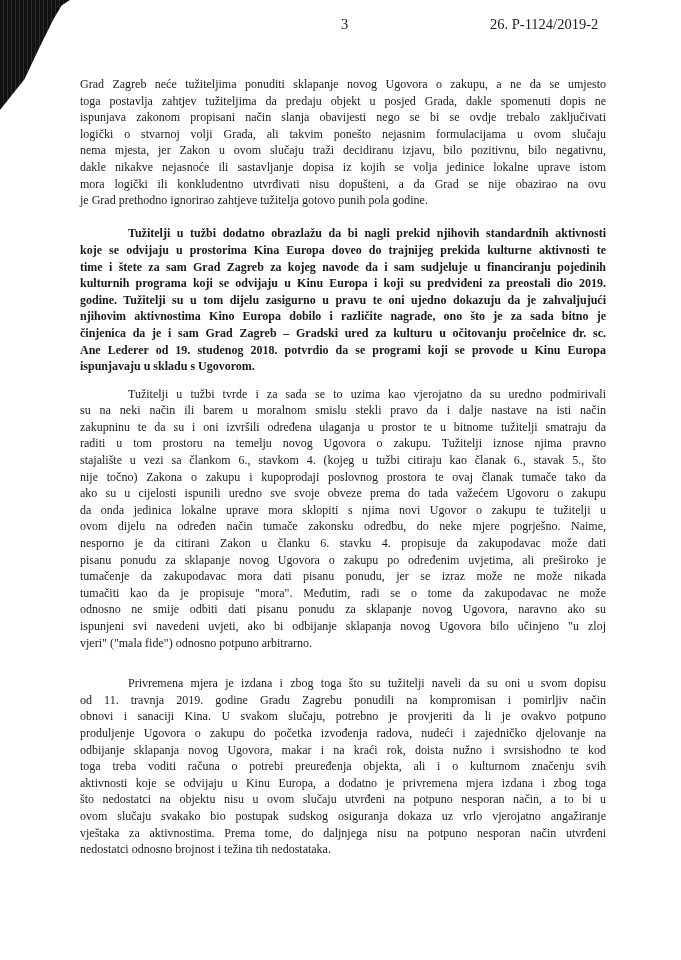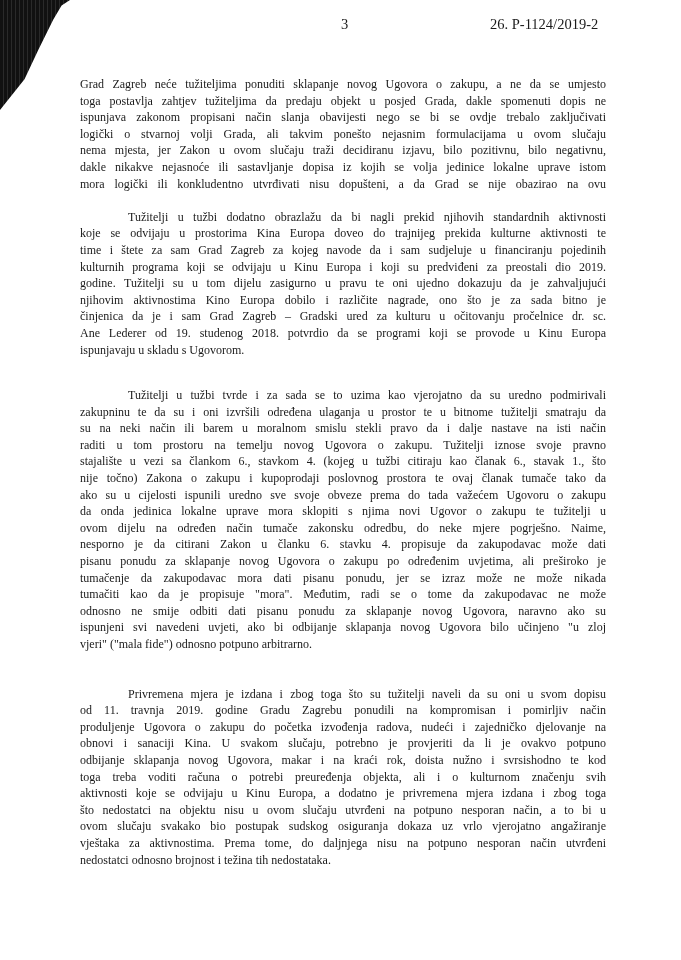--- a/index.html
+++ b/index.html
@@ -62,23 +62,23 @@
       white-space: nowrap;
       overflow: visible;
     }
     .paragraph .line.last {
       text-align-last: left;
     }
     .paragraph .line.indent {
       padding-left: 48px;
     }
     .p1 { margin-top: 0; }
-    .p2 { margin-top: 16.6px; }
-    .p3 { margin-top: 29px; }
-    .p4 { margin-top: 33px; }
+    .p2 { margin-top: 16.6px; font-weight: bold; }
+    .p3 { margin-top: 11px; }
+    .p4 { margin-top: 24px; }
   </style>
 </head>
 <body>
 
 <div class="corner-shadow"></div>
 
 <div class="page-header">
   <span class="page-number">3</span>
   <span class="case-number">26. P-1124/2019-2</span>
 </div>
@@ -86,58 +86,59 @@
 <div class="body-text">
 
   <p class="paragraph p1">
     <span class="line">Grad Zagreb neće tužiteljima ponuditi sklapanje novog Ugovora o zakupu, a ne da se umjesto</span>
     <span class="line">toga postavlja zahtjev tužiteljima da predaju objekt u posjed Grada, dakle spomenuti dopis ne</span>
     <span class="line">ispunjava zakonom propisani način slanja obavijesti nego se bi se ovdje trebalo zaključivati</span>
     <span class="line">logički o stvarnoj volji Grada, ali takvim ponešto nejasnim formulacijama u ovom slučaju</span>
     <span class="line">nema mjesta, jer Zakon u ovom slučaju traži decidiranu izjavu, bilo pozitivnu, bilo negativnu,</span>
     <span class="line">dakle nikakve nejasnoće ili sastavljanje dopisa iz kojih se volja jedinice lokalne uprave istom</span>
     <span class="line">mora logički ili konkludentno utvrđivati nisu dopušteni, a da Grad se nije obazirao na ovu</span>
+    <span class="line last">je Grad prethodno ignorirao zahtjeve tužitelja gotovo punih pola godine.</span>
   </p>
 
   <p class="paragraph p2">
     <span class="line indent">Tužitelji u tužbi dodatno obrazlažu da bi nagli prekid njihovih standardnih aktivnosti</span>
     <span class="line">koje se odvijaju u prostorima Kina Europa doveo do trajnijeg prekida kulturne aktivnosti te</span>
     <span class="line">time i štete za sam Grad Zagreb za kojeg navode da i sam sudjeluje u financiranju pojedinih</span>
     <span class="line">kulturnih programa koji se odvijaju u Kinu Europa i koji su predviđeni za preostali dio 2019.</span>
     <span class="line">godine. Tužitelji su u tom dijelu zasigurno u pravu te oni ujedno dokazuju da je zahvaljujući</span>
     <span class="line">njihovim aktivnostima Kino Europa dobilo i različite nagrade, ono što je za sada bitno je</span>
     <span class="line">činjenica da je i sam Grad Zagreb – Gradski ured za kulturu u očitovanju pročelnice dr. sc.</span>
     <span class="line">Ane Lederer od 19. studenog 2018. potvrdio da se programi koji se provode u Kinu Europa</span>
     <span class="line last">ispunjavaju u skladu s Ugovorom.</span>
   </p>
 
   <p class="paragraph p3">
     <span class="line indent">Tužitelji u tužbi tvrde i za sada se to uzima kao vjerojatno da su uredno podmirivali</span>
+    <span class="line">su na neki način ili barem u moralnom smislu stekli pravo da i dalje nastave na isti način</span>
     <span class="line">zakupninu te da su i oni izvršili određena ulaganja u prostor te u bitnome tužitelji smatraju da</span>
-    <span class="line">su na neki način ili barem u moralnom smislu stekli pravo da i dalje nastave na isti način</span>
-    <span class="line">raditi u tom prostoru na temelju novog Ugovora o zakupu. Tužitelji iznose svoje pravno</span>
-    <span class="line">stajalište u vezi sa člankom 6., stavkom 4. (kojeg u tužbi citiraju kao članak 6., stavak 1., što</span>
+    <span class="line">raditi u tom prostoru na temelju novog Ugovora o zakupu. Tužitelji iznose njima pravno</span>
+    <span class="line">stajalište u vezi sa člankom 6., stavkom 4. (kojeg u tužbi citiraju kao članak 6., stavak 5., što</span>
     <span class="line">nije točno) Zakona o zakupu i kupoprodaji poslovnog prostora te ovaj članak tumače tako da</span>
     <span class="line">ako su u cijelosti ispunili uredno sve svoje obveze prema do tada važećem Ugovoru o zakupu</span>
     <span class="line">da onda jedinica lokalne uprave mora sklopiti s njima novi Ugovor o zakupu te tužitelji u</span>
     <span class="line">ovom dijelu na određen način tumače zakonsku odredbu, do neke mjere pogrješno. Naime,</span>
     <span class="line">nesporno je da citirani Zakon u članku 6. stavku 4. propisuje da zakupodavac može dati</span>
     <span class="line">pisanu ponudu za sklapanje novog Ugovora o zakupu po određenim uvjetima, ali preširoko je</span>
     <span class="line">tumačenje da zakupodavac mora dati pisanu ponudu, jer se izraz može ne može nikada</span>
     <span class="line">tumačiti kao da je propisuje "mora". Međutim, radi se o tome da zakupodavac ne može</span>
     <span class="line">odnosno ne smije odbiti dati pisanu ponudu za sklapanje novog Ugovora, naravno ako su</span>
     <span class="line">ispunjeni svi navedeni uvjeti, ako bi odbijanje sklapanja novog Ugovora bilo učinjeno "u zloj</span>
     <span class="line last">vjeri" ("mala fide") odnosno potpuno arbitrarno.</span>
   </p>
 
   <p class="paragraph p4">
     <span class="line indent">Privremena mjera je izdana i zbog toga što su tužitelji naveli da su oni u svom dopisu</span>
     <span class="line">od 11. travnja 2019. godine Gradu Zagrebu ponudili na kompromisan i pomirljiv način</span>
+    <span class="line">obnovi i sanaciji Kina. U svakom slučaju, potrebno je provjeriti da li je ovakvo potpuno</span>
     <span class="line">produljenje Ugovora o zakupu do početka izvođenja radova, nudeći i zajedničko djelovanje na</span>
-    <span class="line">obnovi i sanaciji Kina. U svakom slučaju, potrebno je provjeriti da li je ovakvo potpuno</span>
     <span class="line">odbijanje sklapanja novog Ugovora, makar i na kraći rok, doista nužno i svrsishodno te kod</span>
     <span class="line">toga treba voditi računa o potrebi preuređenja objekta, ali i o kulturnom značenju svih</span>
     <span class="line">aktivnosti koje se odvijaju u Kinu Europa, a dodatno je privremena mjera izdana i zbog toga</span>
     <span class="line">što nedostatci na objektu nisu u ovom slučaju utvrđeni na potpuno nesporan način, a to bi u</span>
     <span class="line">ovom slučaju svakako bio postupak sudskog osiguranja dokaza uz vrlo vjerojatno angažiranje</span>
     <span class="line">vještaka za aktivnostima. Prema tome, do daljnjega nisu na potpuno nesporan način utvrđeni</span>
     <span class="line last">nedostatci odnosno brojnost i težina tih nedostataka.</span>
   </p>
 
 </div>

